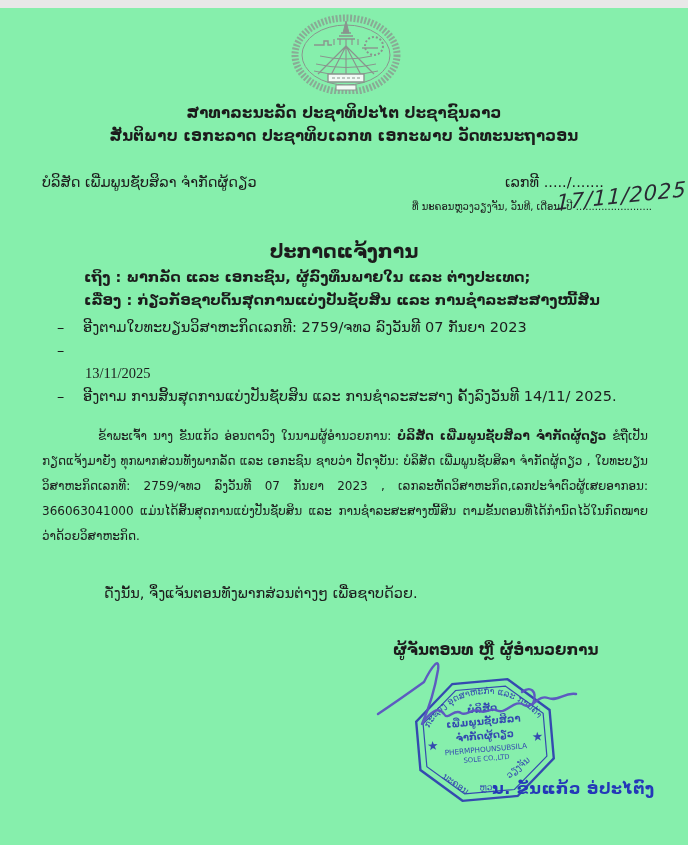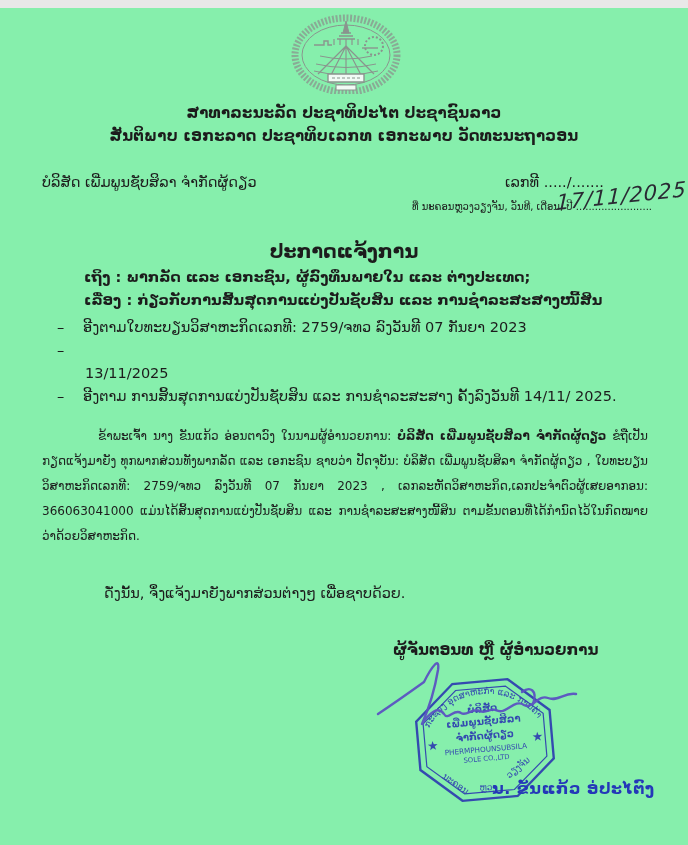--- a/index.html
+++ b/index.html
@@ -10,21 +10,21 @@
   }
   .abs{position:absolute;}
   .center{left:0;width:100%;text-align:center;}
   .bold{font-weight:bold;}
   .hdr{font-size:15px;font-weight:bold;letter-spacing:.2px;}
   .body-size{font-size:14.5px;}
   .doc-title{font-size:19px;font-weight:bold;}
   .bullets{left:57px;top:308px;width:600px;font-size:14.5px;}
   .bullet-row{display:flex;line-height:23px;}
   .bullet-marker{width:26px;flex:0 0 26px;}
-  .bullet-cont{margin-left:28px;line-height:23px;}
+  .bullet-cont{margin-left:28px;line-height:23px;font-family:Liberation Serif, serif;}
   .para{
     left:42px;top:416px;width:606px;
     font-size:12px;line-height:25px;text-align:justify;text-indent:56px;
   }
   .closing{left:104px;top:577px;font-size:14.5px;}
   .sig-title{left:393px;top:633px;font-size:15px;font-weight:bold;}
   .stamp-wrap{left:408px;top:664px;width:154px;height:136px;transform:rotate(-5deg);z-index:1;}
   .sig-svg{left:372px;top:642px;z-index:2;pointer-events:none;}
   .signer-name{
     left:492px;top:771px;font-size:16px;font-weight:bold;
@@ -73,42 +73,42 @@
   <div class="abs center hdr" style="top:119px;">ສັນຕິພາບ ເອກະລາດ ປະຊາທິບເລກທ ເອກະພາບ ວັດທະນະຖາວອນ</div>
 
   <div class="abs company-ref">ບໍລິສັດ ເພີ່ມພູນຊັບສິລາ ຈຳກັດຜູ້ດຽວ</div>
   <div class="abs doc-number">ເລກທີ ...../.......</div>
   <div class="abs date-line">ທີ່ ນະຄອນຫຼວງວຽງຈັນ, ວັນທີ, ເດືອນ, ປີ ........................</div>
   <div class="abs handwritten-date">17/11/2025</div>
 
   <div class="abs bold body-size" style="left:84px;top:261px;">ເຖິງ  : ພາກລັດ ແລະ ເອກະຊົນ, ຜູ້ລົງທຶນພາຍໃນ ແລະ ຕ່າງປະເທດ;</div>
 
   <div class="abs center doc-title" style="top:232px;">ປະກາດແຈ້ງການ</div>
-  <div class="abs bold body-size" style="left:84px;top:284px;">ເລື່ອງ : ກ່ຽວກັບການສິ້ນສຸດການແບ່ງປັນຊັບສິນ ແລະ ການຊຳລະສະສາງໜີ້ສິນ</div>
+  <div class="abs bold body-size" style="left:84px;top:284px;">ເລື່ອງ : ກ່ຽວກັອຊາບດິ້ນສຸດການແບ່ງປັນຊັບສິນ ແລະ ການຊຳລະສະສາງໜີ້ສິນ</div>
 
   <div class="abs bullets">
     <div class="bullet-row">
       <span class="bullet-marker">–</span>
       <span>ອີງຕາມໃບທະບຽນວິສາຫະກິດເລກທີ: 2759/ຈທວ ລົງວັນທີ 07 ກັນຍາ 2023</span>
     </div>
     <div class="bullet-row">
       <span class="bullet-marker">–</span>
     </div>
     <div class="bullet-cont">13/11/2025</div>
     <div class="bullet-row">
       <span class="bullet-marker">–</span>
       <span>ອີງຕາມ ການສິ້ນສຸດການແບ່ງປັນຊັບສິນ ແລະ ການຊຳລະສະສາງ ຄັ້ງລົງວັນທີ  14/11/ 2025.</span>
     </div>
   </div>
 
   <div class="abs para">
     <span>ຂ້າພະເຈົ້າ ນາງ ຂັນແກ້ວ ອ່ອນຕາວົງ  ໃນນາມຜູ້ອຳນວຍການ: </span><span class="bold">ບໍລິສັດ ເພີ່ມພູນຊັບສິລາ ຈຳກັດຜູ້ດຽວ</span><span> ຂໍຖືເປັນກຽດແຈ້ງມາຍັງ ທຸກພາກສ່ວນທັງພາກລັດ ແລະ ເອກະຊົນ ຊາບວ່າ ປັດຈຸບັນ: ບໍລິສັດ ເພີ່ມພູນຊັບສິລາ ຈຳກັດຜູ້ດຽວ , ໃບທະບຽນວິສາຫະກິດເລກທີ: 2759/ຈທວ ລົງວັນທີ 07 ກັນຍາ 2023 , ເລກລະຫັດວິສາຫະກິດ,ເລກປະຈຳຕົວຜູ້ເສຍອາກອນ: 366063041000  ແມ່ນໄດ້ສິ້ນສຸດການແບ່ງປັນຊັບສິນ ແລະ ການຊຳລະສະສາງໜີ້ສິນ ຕາມຂັ້ນຕອນທີ່ໄດ້ກຳນົດໄວ້ໃນກົດໝາຍວ່າດ້ວຍວິສາຫະກິດ.</span>
   </div>
 
-  <div class="abs closing">ດັ່ງນັ້ນ, ຈຶ່ງແຈ້ງມາຍັງພາກສ່ວນຕ່າງໆ ເພື່ອຊາບດ້ວຍ.</div>
+  <div class="abs closing">ດັ່ງນັ້ນ, ຈຶ່ງແຈ້ນຕອນທັງພາກສ່ວນຕ່າງໆ ເພື່ອຊາບດ້ວຍ.</div>
 
   <div class="abs sig-title">ຜູ້ຈັນຕອນທ ຫຼື ຜູ້ອຳນວຍການ</div>
 
   <div class="abs stamp-wrap">
     <svg width="154" height="136" viewBox="0 0 170 150">
       <defs>
         <path id="arcTop" d="M 18,74 A 68 60 0 0 1 152,74"></path>
       </defs>
       <g stroke="#2e3cb0" fill="none" opacity="0.92">
         <polygon points="158.9,101.8 115.6,139.7 54.4,139.7 11.1,101.8 11.1,48.2 54.4,10.3 115.6,10.3 158.9,48.2" stroke-width="2.6"></polygon>

